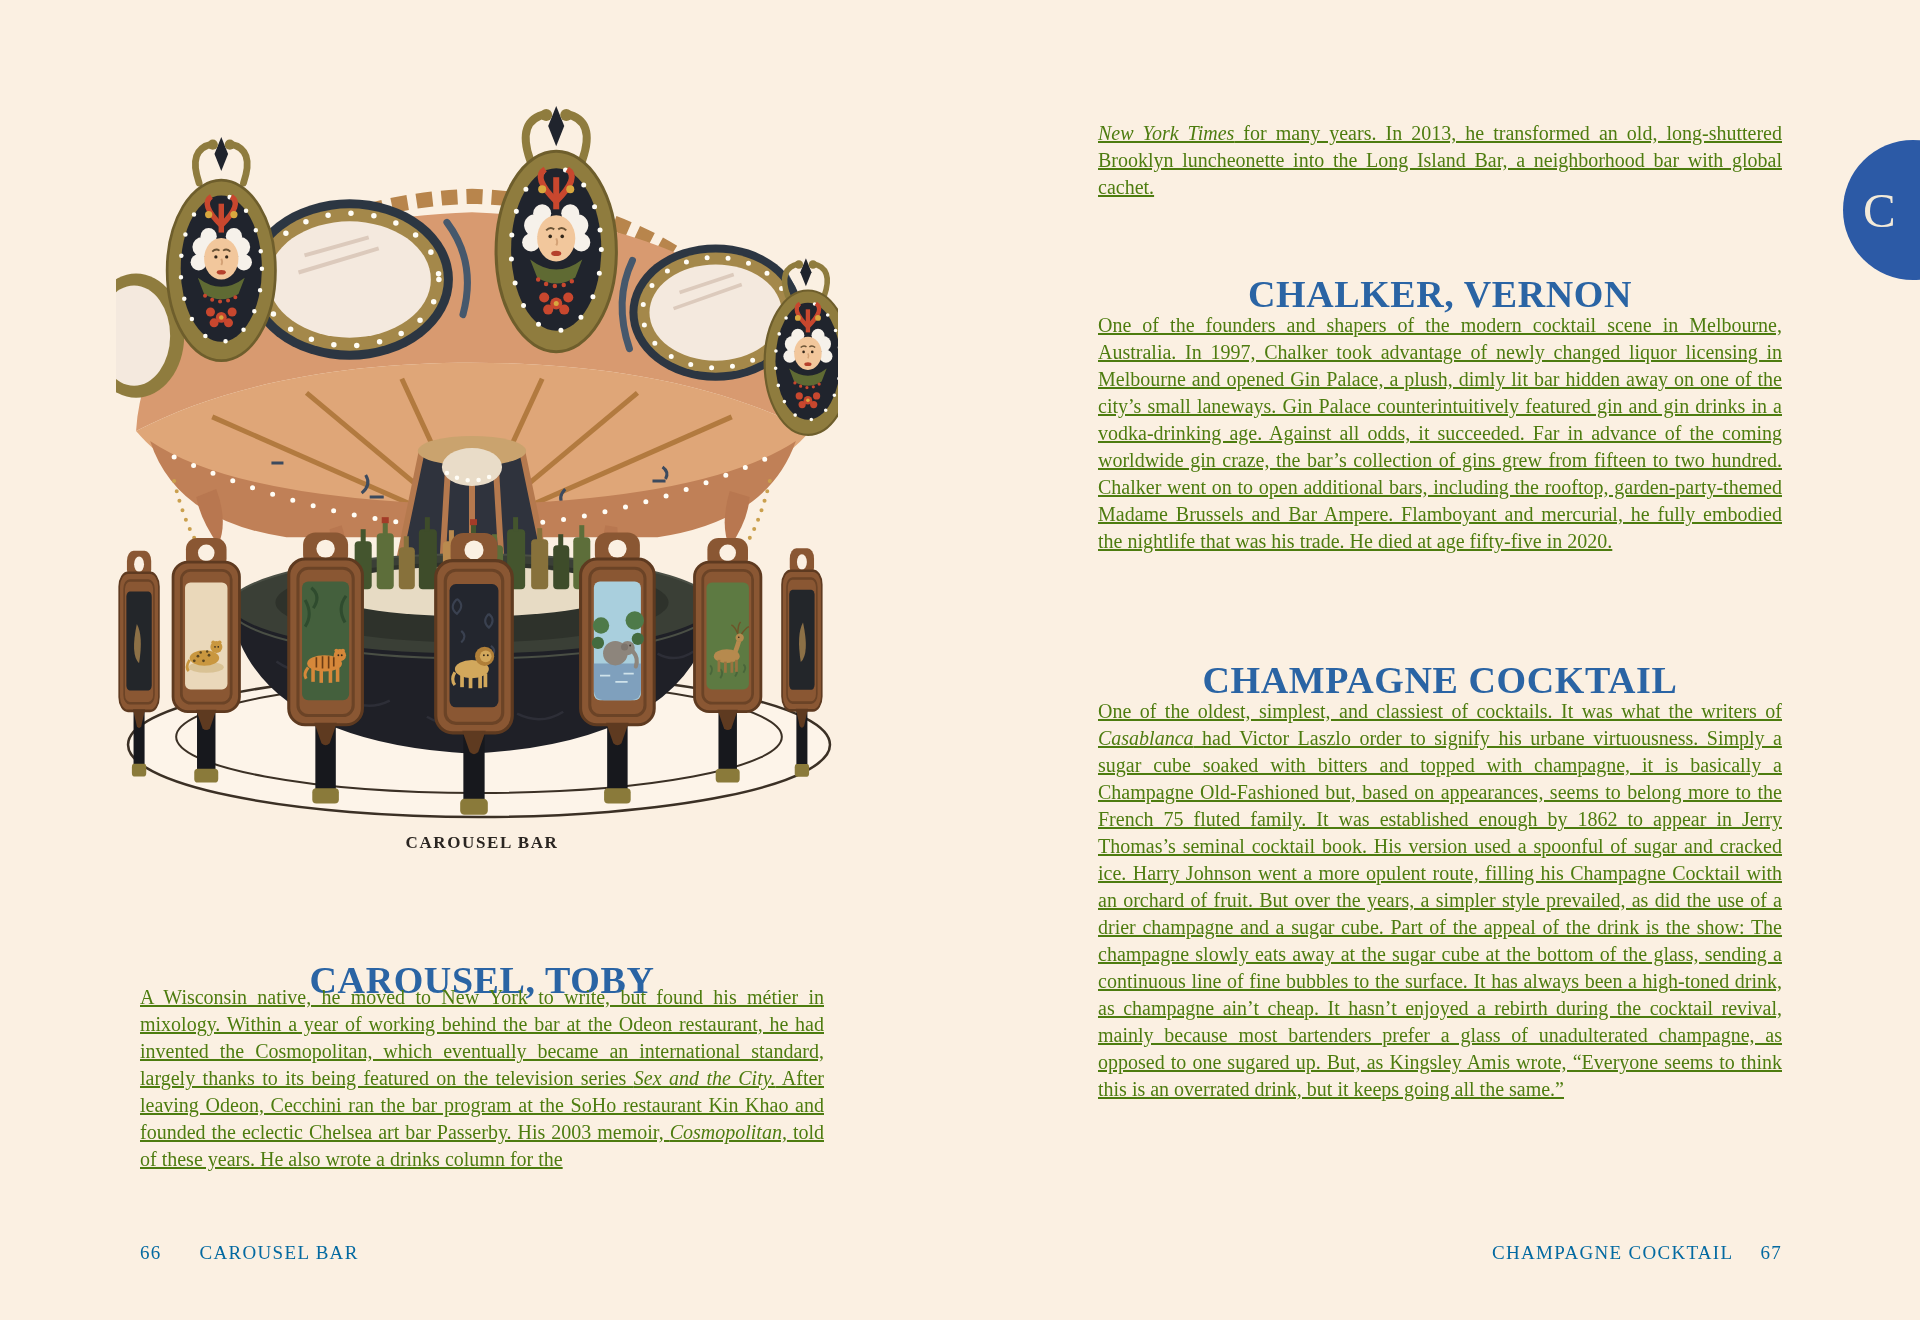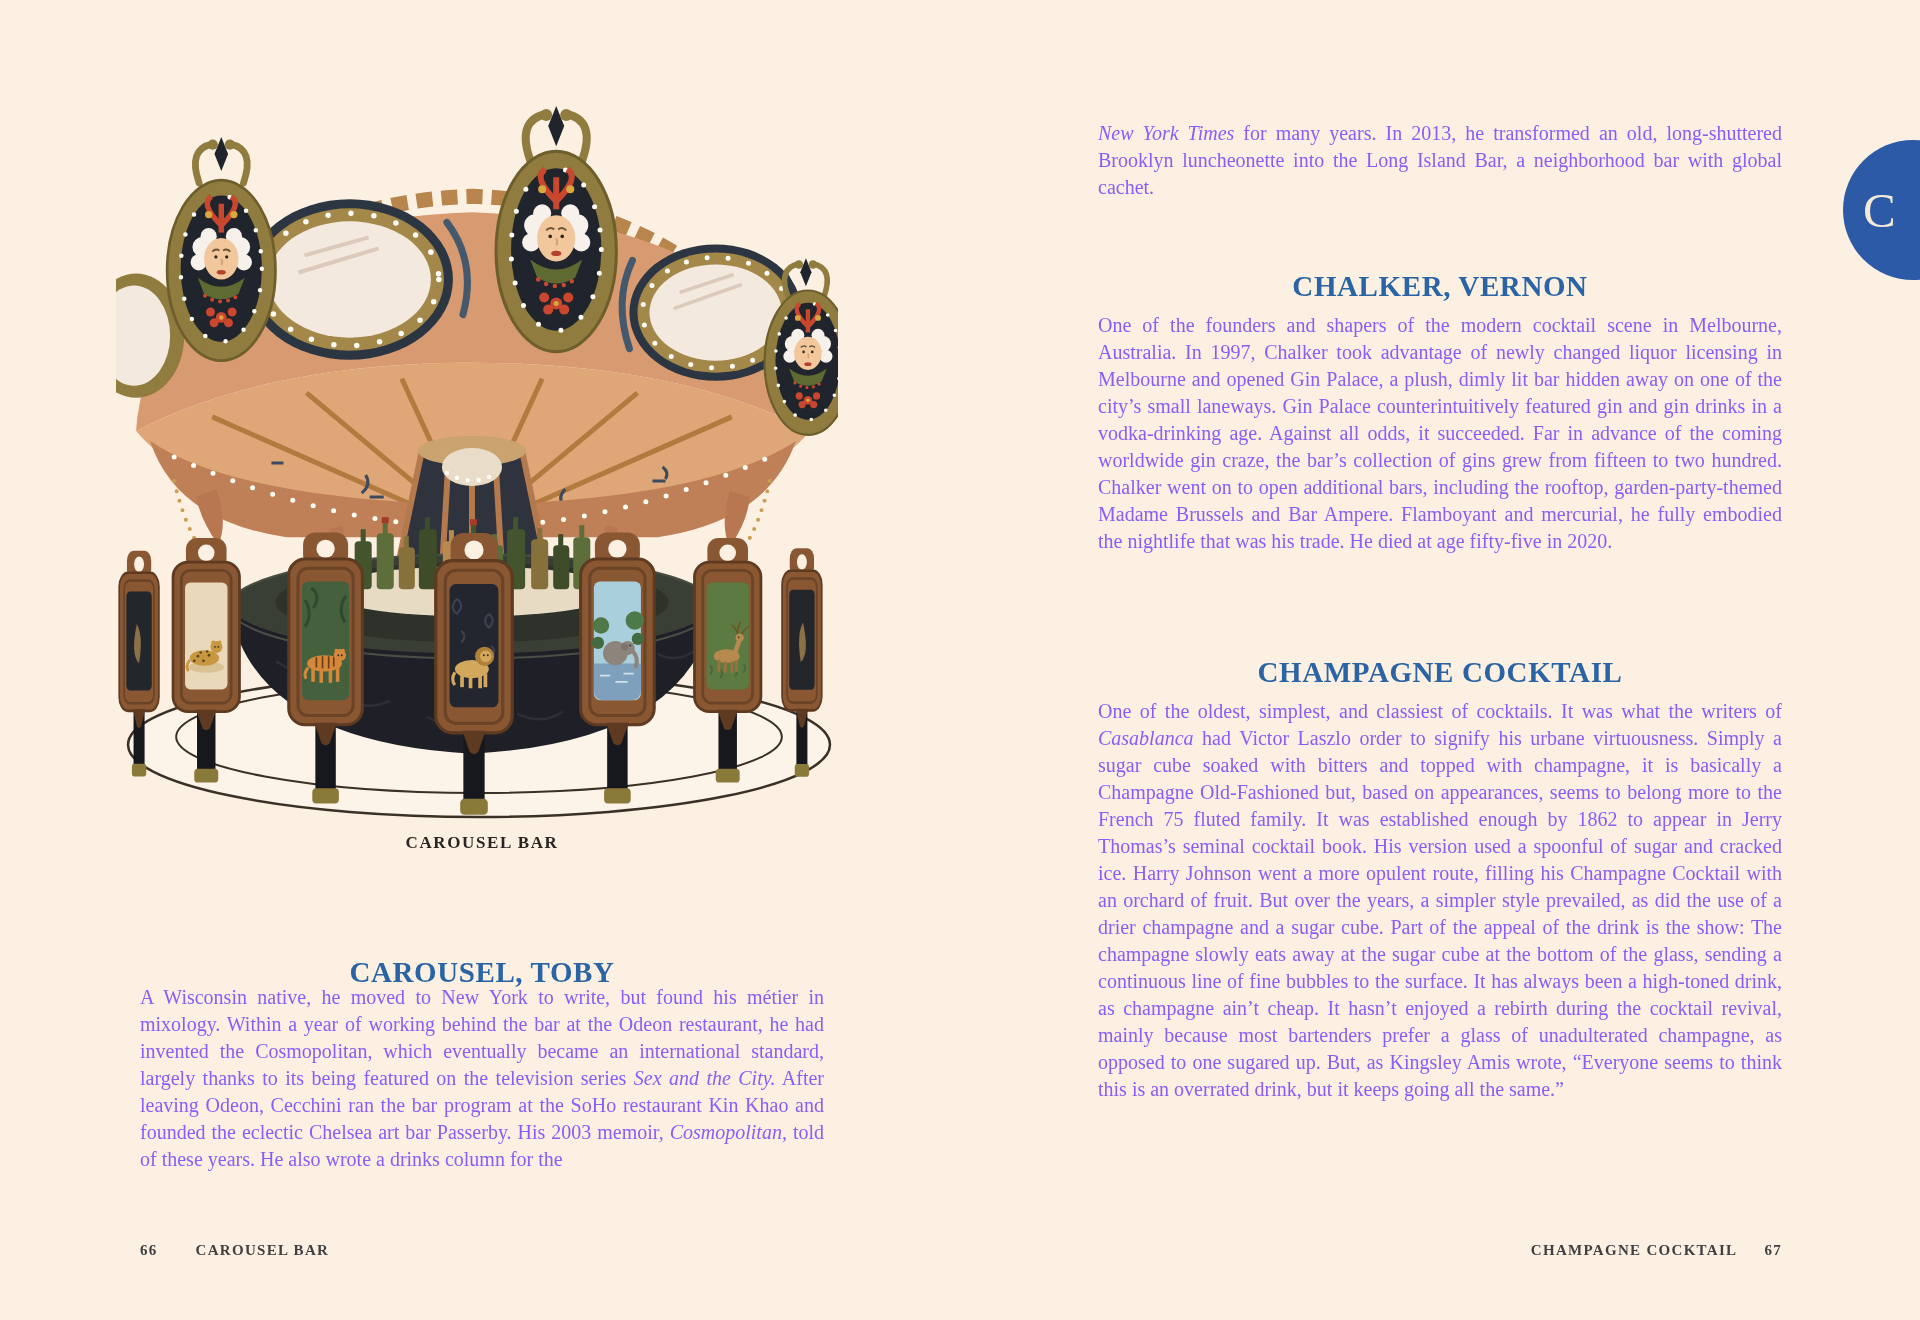--- a/index.html
+++ b/index.html
@@ -1,22 +1,22 @@
 <!DOCTYPE html>
 <html lang="en"><head>
 <meta charset="utf-8">
 <style>
   html,body{margin:0;padding:0;}
   body{width:1920px;height:1320px;background:#fbf0e2;font-family:"Liberation Serif","DejaVu Serif",serif;}
   .book{position:relative;width:1920px;height:1320px;background:#fbf0e2;overflow:hidden;color:#37322b;}
-  .para{position:absolute;width:684px;font-size:20px;line-height:27px;text-align:justify;text-align-last:left;hyphens:auto;color:#8b5cf6;}
+  .para{position:absolute;width:684px;font-size:20px;line-height:27px;text-align:justify;text-align-last:left;hyphens:auto;color:#4d7c0f;text-decoration:underline;}
   .para i{font-style:italic;}
-  .entry-heading{position:absolute;width:684px;text-align:center;font-size:29px;line-height:36px;font-weight:bold;letter-spacing:.6px;color:#2a64a4;white-space:nowrap;}
+  .entry-heading{position:absolute;width:684px;text-align:center;font-size:38px;line-height:36px;font-weight:bold;letter-spacing:.6px;color:#2a64a4;white-space:nowrap;}
   .caption{position:absolute;left:140px;top:833px;width:684px;text-align:center;font-weight:bold;font-size:17px;letter-spacing:1.6px;color:#2a2521;}
-  .footer{position:absolute;top:1242px;font-weight:bold;font-size:15px;letter-spacing:1.3px;color:#404040;}
+  .footer{position:absolute;top:1242px;font-weight:normal;font-size:19px;letter-spacing:1.3px;color:#0369a1;}
   .footer-left{left:140px;}
   .footer-left .running-head{margin-left:38px;}
   .footer-right{left:1098px;width:684px;text-align:right;}
   .footer-right .page-num{margin-left:27px;}
   .alpha-tab{position:absolute;left:1843px;top:140px;width:140px;height:140px;border-radius:50%;background:#2c5aa6;display:flex;align-items:center;}
   .alpha-tab .tab-letter{color:#f3ead9;font-size:49px;line-height:1;padding-left:20px;font-family:"Liberation Serif","DejaVu Serif",serif;}
   .illus{position:absolute;left:116px;top:100px;width:722px;height:722px;}
 </style>
 </head>
 <body>

